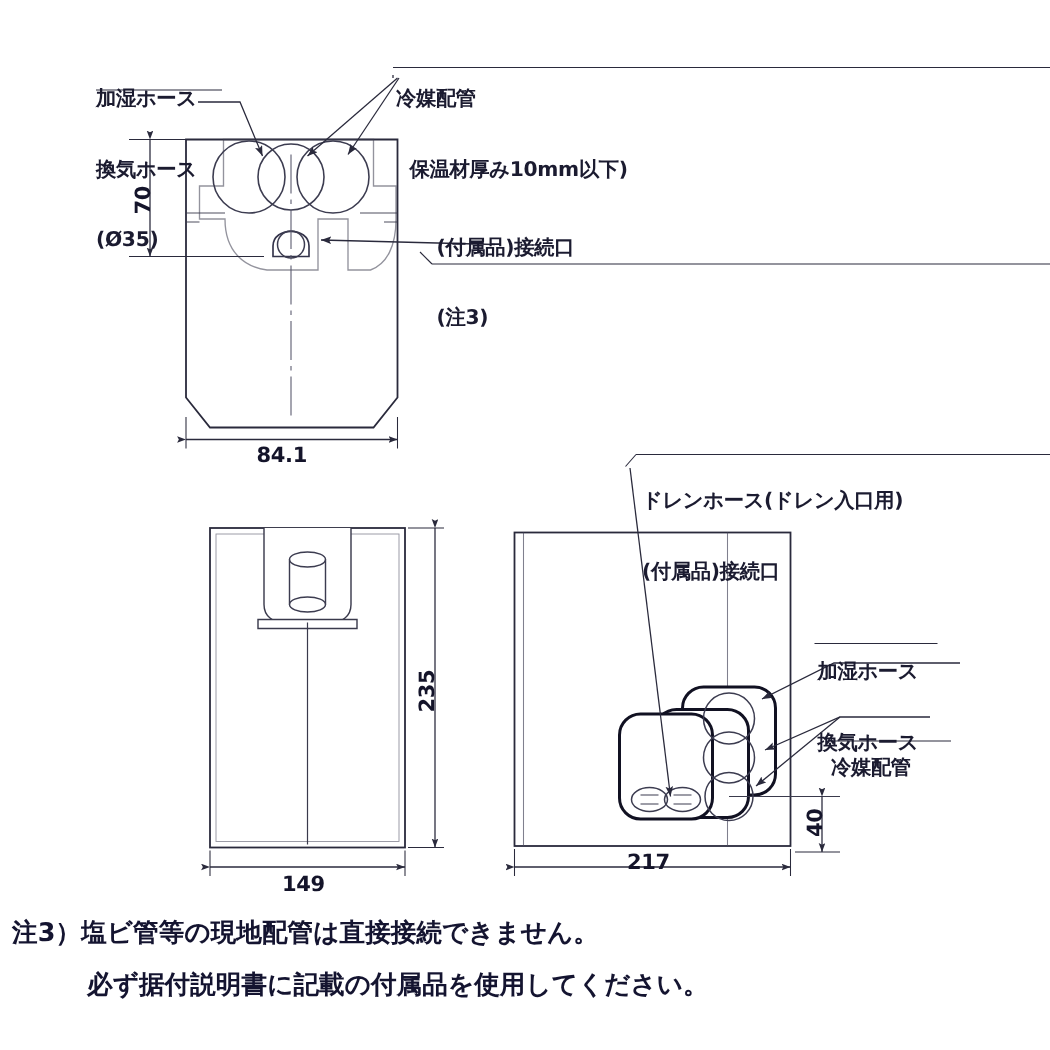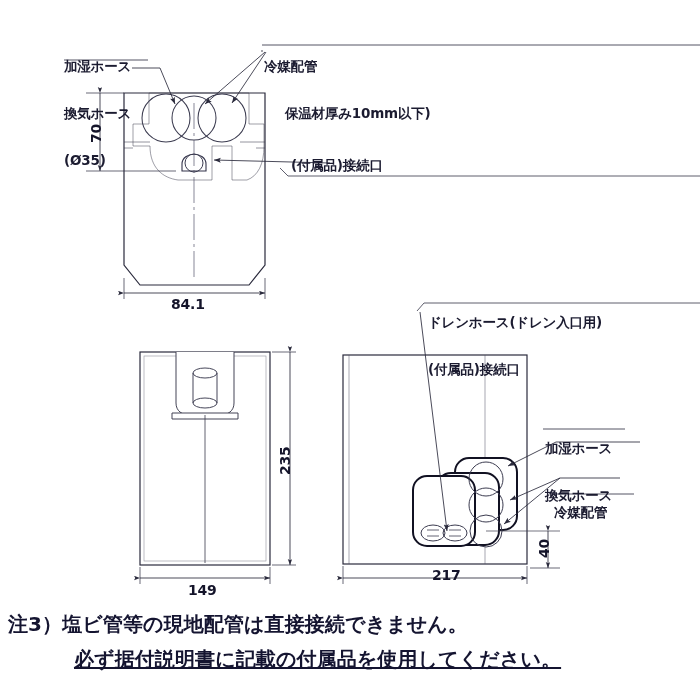--- a/index.html
+++ b/index.html
@@ -43,21 +43,21 @@
   .dim {
     font-size: 14px;
     font-weight: 700;
     color: #14142a;
   }
   .dim-vert {
     transform: rotate(-90deg);
     transform-origin: left top;
   }
   .note {
-    font-size: 20px;
+    font-size: 17px;
     font-weight: 700;
     color: #141430;
     letter-spacing: 0.1px;
   }
 </style>
 </head>
 <body>
 
 <div id="sheet">
 
@@ -177,28 +177,29 @@
   </svg>
 
   <div class="txt lbl" style="left:64px; top:28px;">
     <div>加湿ホース</div>
     <div>換気ホース</div>
     <div>(Ø35)</div>
   </div>
 
   <div class="txt lbl" style="left:264px; top:28px;">
     <div>冷媒配管</div>
-    <div style="padding-left:21px;">保温材厚み10mm以下)</div>
+    <div style="padding-left:9px;">保温材厚み10mm以下)</div>
   </div>
 
   <div class="txt lbl" style="left:291px; top:127px;">
     <div>(付属品)接続口</div>
-  </div>
-
-  <div class="txt lbl" style="left:428px; top:284px;">
+    <div>(注3)</div>
+  </div>
+
+  <div class="txt lbl" style="left:428px; top:296px;">
     <div>ドレンホース(ドレン入口用)</div>
     <div>(付属品)接続口</div>
   </div>
 
   <div class="txt lbl" style="left:545px; top:410px;">
     <div>加湿ホース</div>
     <div>換気ホース</div>
   </div>
 
   <div class="txt lbl" style="left:554px; top:474px;">
@@ -206,20 +207,20 @@
   </div>
 
   <div class="txt dim dim-vert" style="left:88px; top:143px;">70</div>
 
   <div class="txt dim" style="left:171px; top:296px;">84.1</div>
 
   <div class="txt dim" style="left:188px; top:582px;">149</div>
 
   <div class="txt dim dim-vert" style="left:277px; top:475px;">235</div>
 
-  <div class="txt dim" style="left:432px; top:567px;">217</div>
+  <div class="txt dim" style="left:418px; top:567px;">217</div>
 
   <div class="txt dim dim-vert" style="left:536px; top:558px;">40</div>
 
   <div class="txt note" style="left:8px; top:613px;">注3）塩ビ管等の現地配管は直接接続できません。</div>
-  <div class="txt note" style="left:74px; top:648px;text-decoration:underline;">必ず据付説明書に記載の付属品を使用してください。</div>
+  <div class="txt note" style="left:58px; top:648px;">必ず据付説明書に記載の付属品を使用してください。</div>
 
 </div>
 
 </body></html>

